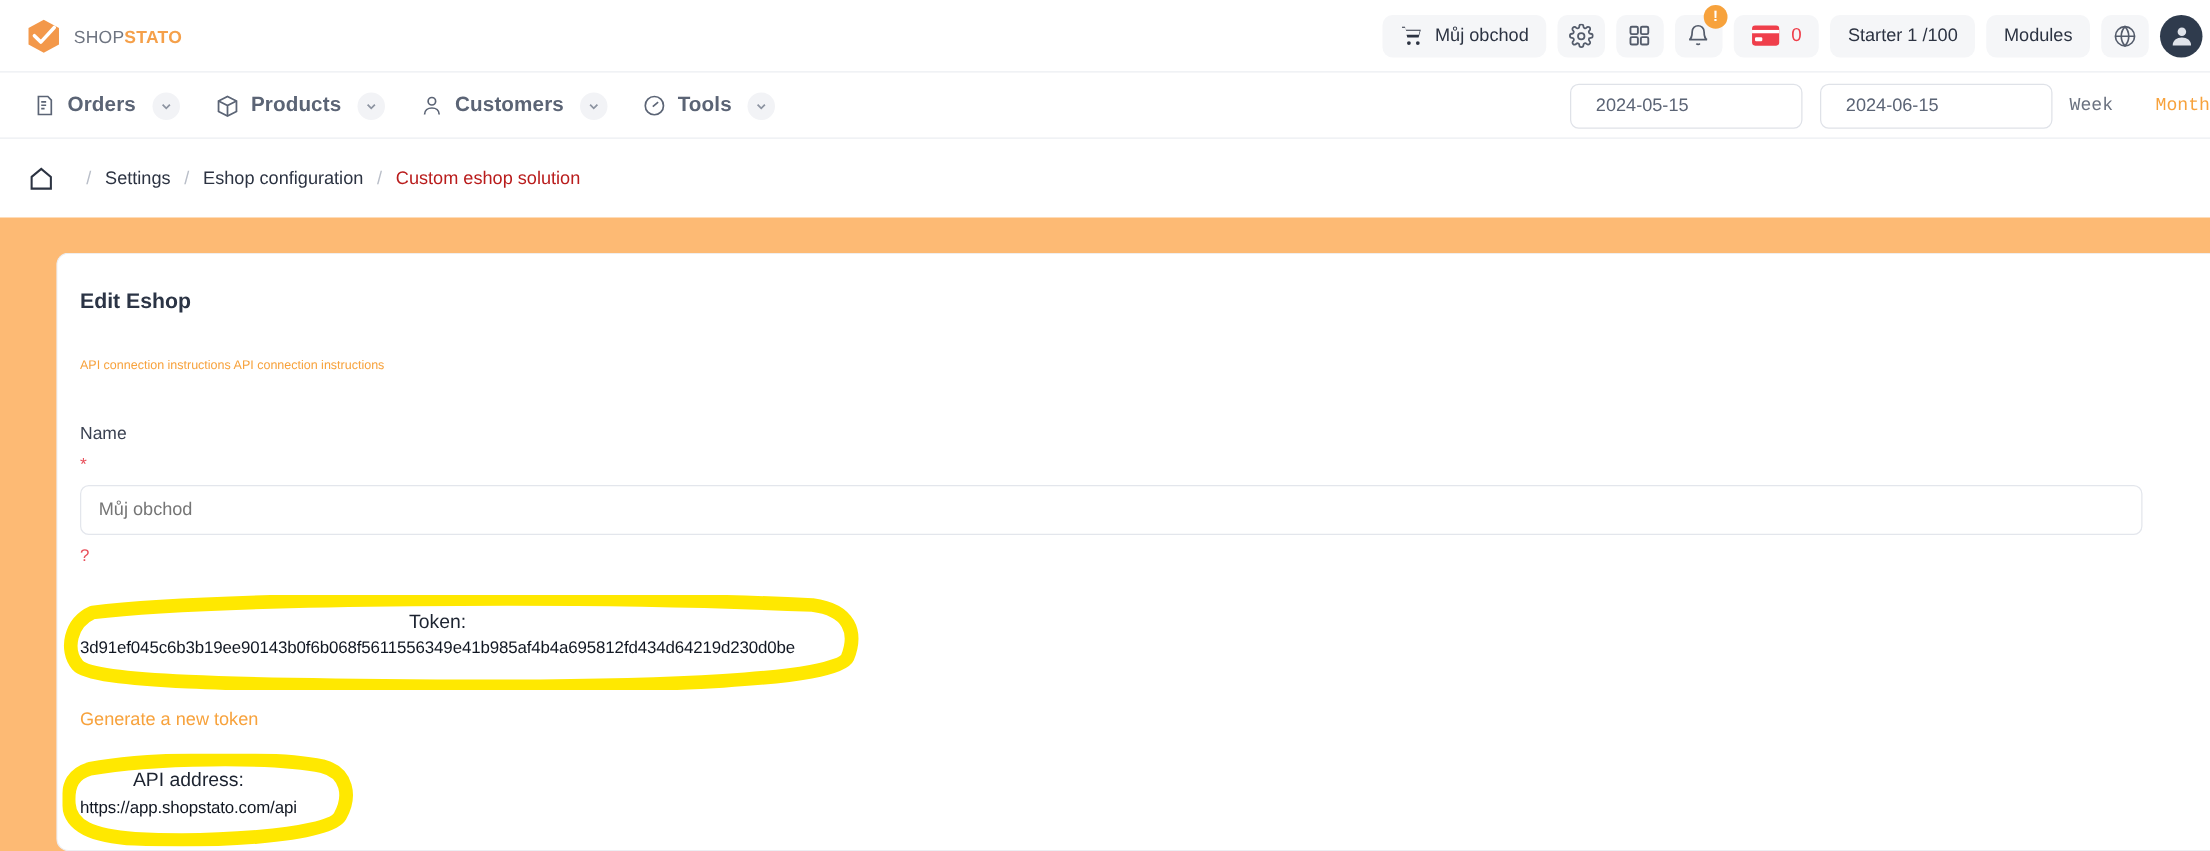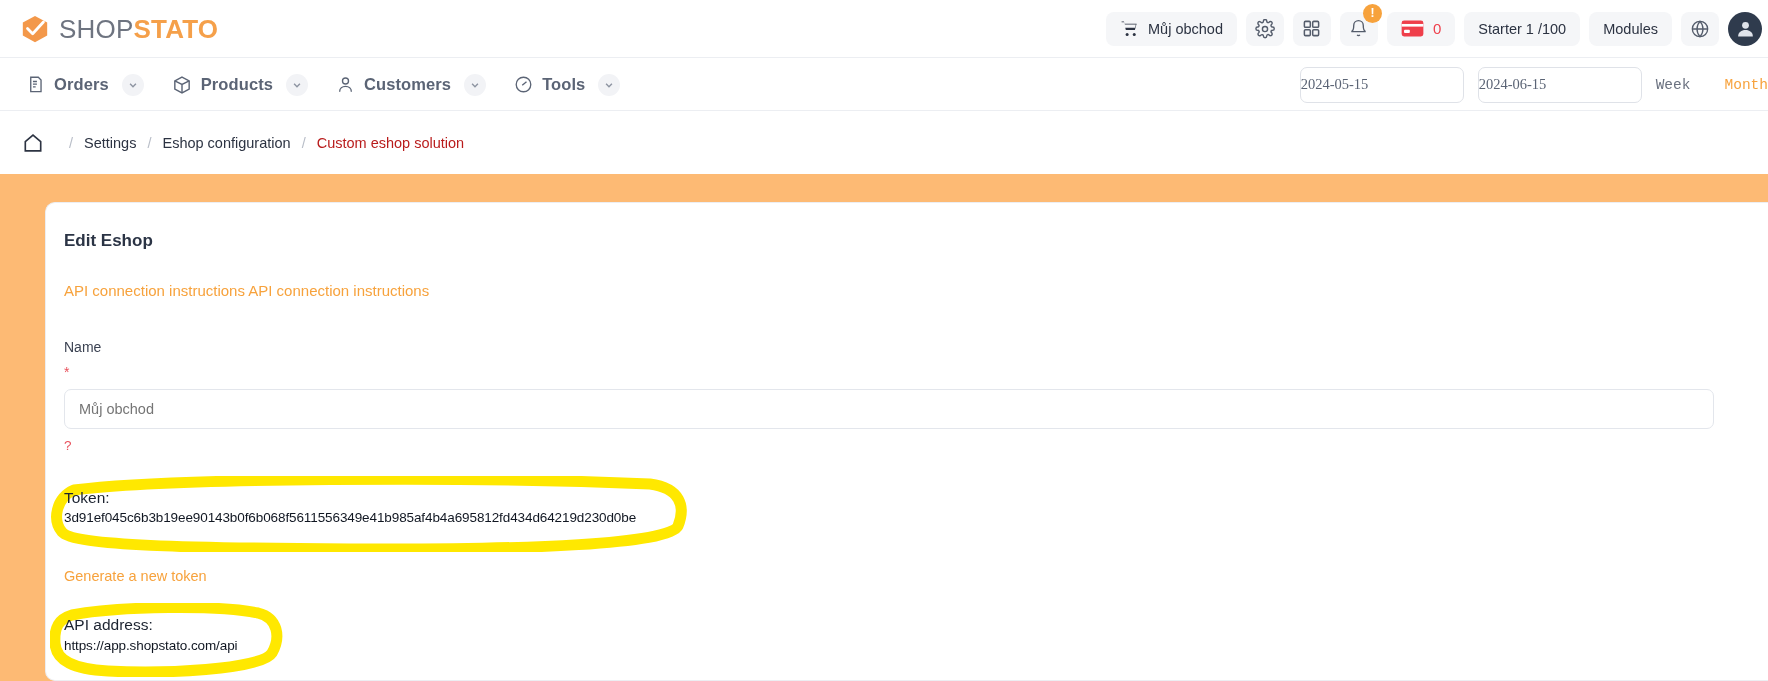--- a/index.html
+++ b/index.html
@@ -17,21 +17,21 @@
     background: #ffffff;
     border-bottom: 1px solid #eceef2;
     display: flex; align-items: center;
   }
   .logo-wrap {
     display: flex; align-items: center; gap: 9px;
     margin-left: 20px;
   }
   .logo-mark { width: 30px; height: 30px; display: block; }
   .logo-text {
-    font-size: 26px; letter-spacing: .2px;
+    font-size: 14px; letter-spacing: .2px;
     font-weight: 400; line-height: 1;
   }
   .logo-shop { color: #6e7480; }
   .logo-stato { color: #f5a04a; font-weight: 700; }
 
   .topbar-right {
     margin-left: auto; display: flex; align-items: center;
     gap: 9px; padding-right: 6px;
   }
   .hbtn {
@@ -76,24 +76,24 @@
   .nav-caret {
     width: 22px; height: 22px; border-radius: 50%;
     background: #f2f3f6; display: flex; align-items: center;
     justify-content: center; margin-left: 4px;
   }
   .nav-right {
     margin-left: auto; display: flex; align-items: center;
     gap: 14px; padding-right: 0;
   }
   .date-input {
-    width: 164px; height: 36px; border: 1px solid #dfe2e8;
+    width: 186px; height: 36px; border: 1px solid #dfe2e8;
     border-radius: 7px; background: #fff; color: #5b6475;
-    font-size: 14.5px; padding: 0 0;
-    font-family: Liberation Serif, serif;
+    font-size: 14.5px; padding: 0 20px;
+    font-family: Liberation Sans, sans-serif;
   }
   .range-link {
     font-size: 14.5px; color: #6b7280; cursor: pointer;
     white-space: nowrap;
     font-family: Liberation Mono, monospace;
   }
   .range-link.active { color: #f7a23c; margin-left: 20px; }
 
   
   .crumbbar {
@@ -123,21 +123,21 @@
     border: 1px solid #eceef2;
     border-right: none;
     border-radius: 10px 0 0 10px;
     padding: 28px 0 0 18px;
   }
   .card-title {
     font-size: 17px; font-weight: 700; color: #2b3445;
     margin-bottom: 31px;
   }
   .api-link {
-    font-size: 15px; color: #f7a23c; cursor: pointer;
+    font-size: 10px; color: #f7a23c; cursor: pointer;
     display: inline-block; margin-bottom: 40px;
   }
   .field-label {
     font-size: 14px; color: #3b4252; margin-bottom: 10px;
   }
   .req-star {
     color: #e8505b; font-size: 14px; line-height: 1;
     margin-bottom: 10px;
   }
   .name-input {
@@ -145,21 +145,21 @@
     border: 1px solid #e3e6ec; border-radius: 7px;
     background: #fff; color: #8d94a1; font-size: 14.5px;
     padding: 0 14px; font-family: "Liberation Sans", sans-serif;
   }
   .help-q {
     font-size: 13.5px; color: #e8505b; margin-top: 9px;
     cursor: pointer; display: inline-block;
   }
 
   
-  .hl-block { position: relative; display: inline-block; }
+  .hl-block { position: relative; display: inline-block; text-align: center; }
   .hl-ring {
     position: absolute; pointer-events: none;
     left: -14px; top: -11px;
   }
   .hl-label {
     font-size: 15.5px; color: #1c2330; position: relative;
     z-index: 2; line-height: 1.45;
   }
   .hl-value {
     font-size: 13.5px; font-weight: 400; color: #111722;

